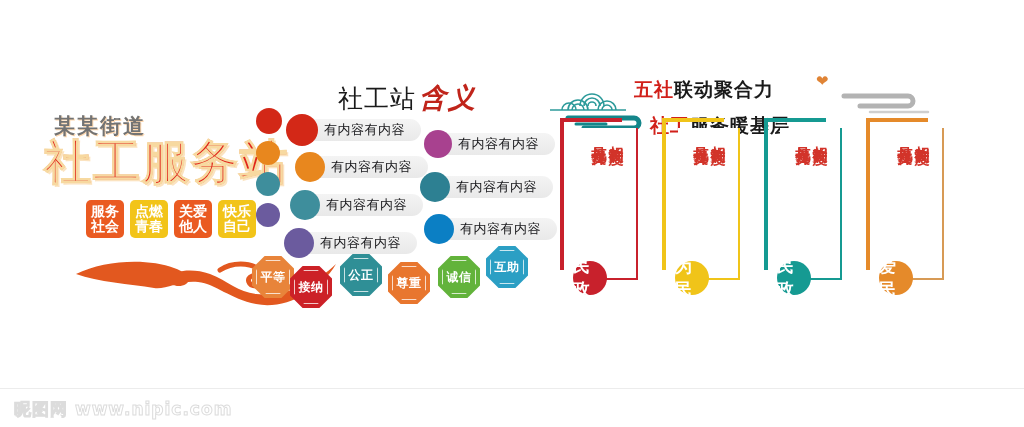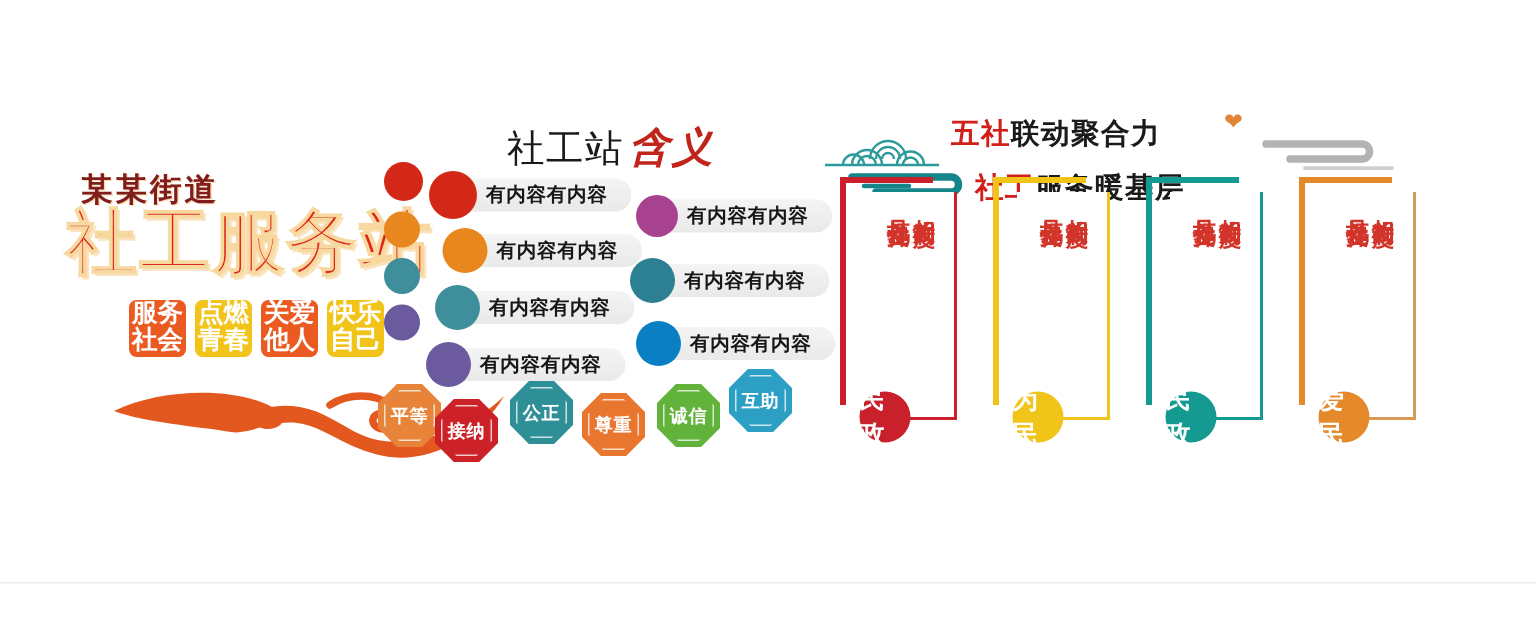--- a/index.html
+++ b/index.html
@@ -9,38 +9,38 @@
     font-family:"DejaVu Sans","Liberation Sans",sans-serif;
     overflow:hidden;
     position:relative;
   }
   .canvas{position:absolute;left:0;top:0;width:1024px;height:427px;background:#fff;}
 
   
   .left-block{position:absolute;left:44px;top:112px;width:290px;height:150px;}
   .sub-title{
     position:absolute;left:10px;top:0;
-    font-size:21px;font-weight:bold;color:#7f1d1d;
+    font-size:21px;font-weight:bold;color:#737373;
     letter-spacing:2px;
     font-family:"DejaVu Sans","Liberation Sans",sans-serif;
     text-shadow:1px 1px 0 #ffd9b0;
   }
   .main-title{
     position:absolute;left:0;top:26px;
     font-size:47px;font-weight:bold;color:#e0261b;
     letter-spacing:2px;line-height:1;
     -webkit-text-stroke:1px #f7d9a0;
     text-shadow:2px 2px 0 #fbe3c0;
     white-space:nowrap;
   }
   .tag-row{position:absolute;left:42px;top:88px;display:flex;gap:6px;}
   .tag{
     width:38px;height:38px;border-radius:5px;
     display:flex;flex-direction:column;align-items:center;justify-content:center;
-    color:#fff;font-size:17px;font-weight:bold;line-height:1.05;
+    color:#fff;font-size:14px;font-weight:bold;line-height:1.05;
     letter-spacing:0px;
   }
   .tag.c-red{background:#ea5a21;}
   .tag.c-yellow{background:#f2c419;}
 
   
   .title-dots{position:absolute;left:256px;top:108px;}
   .title-dots span{display:block;border-radius:50%;margin-bottom:7px;}
 
   
@@ -55,21 +55,21 @@
     font-style:italic;letter-spacing:2px;margin-left:3px;
   }
 
   .bullet{position:absolute;display:flex;align-items:center;}
   .bullet .dot{border-radius:50%;flex:0 0 auto;position:relative;z-index:2;}
   .bullet .pill{
     height:22px;border-radius:11px;
     background:linear-gradient(180deg,#f4f4f4 0%,#e9e9e9 100%);
     display:flex;align-items:center;
     padding:0 16px 0 22px;margin-left:-16px;
-    font-size:13px;font-weight:bold;color:#17171a;
+    font-size:13px;font-weight:normal;color:#17171a;
     white-space:nowrap;letter-spacing:0.5px;
   }
 
   
   .oct-row{position:absolute;left:236px;top:250px;width:300px;height:58px;}
   .oct{
     position:absolute;
     width:42px;height:42px;
     display:flex;align-items:center;justify-content:center;
     color:#fff;font-size:12px;font-weight:bold;letter-spacing:0.5px;
@@ -308,15 +308,19 @@
     <div class="frame-back" style="border-color:#e58a2a;"></div>
     <div class="frame-front" style="border-color:#d79a55;"></div>
     <div class="vtext">
       <span class="vline">相关制度</span>
       <span class="vline">见打包文件</span>
     </div>
     <div class="badge" style="background:#e58a2a;">爱民</div>
   </div>
 
   <div class="footer">
+    <div class="wm">
+      <span>昵图网</span>
+      <span>www.nipic.com</span>
+    </div>
   </div>
 
 </div>
 
 </body></html>

